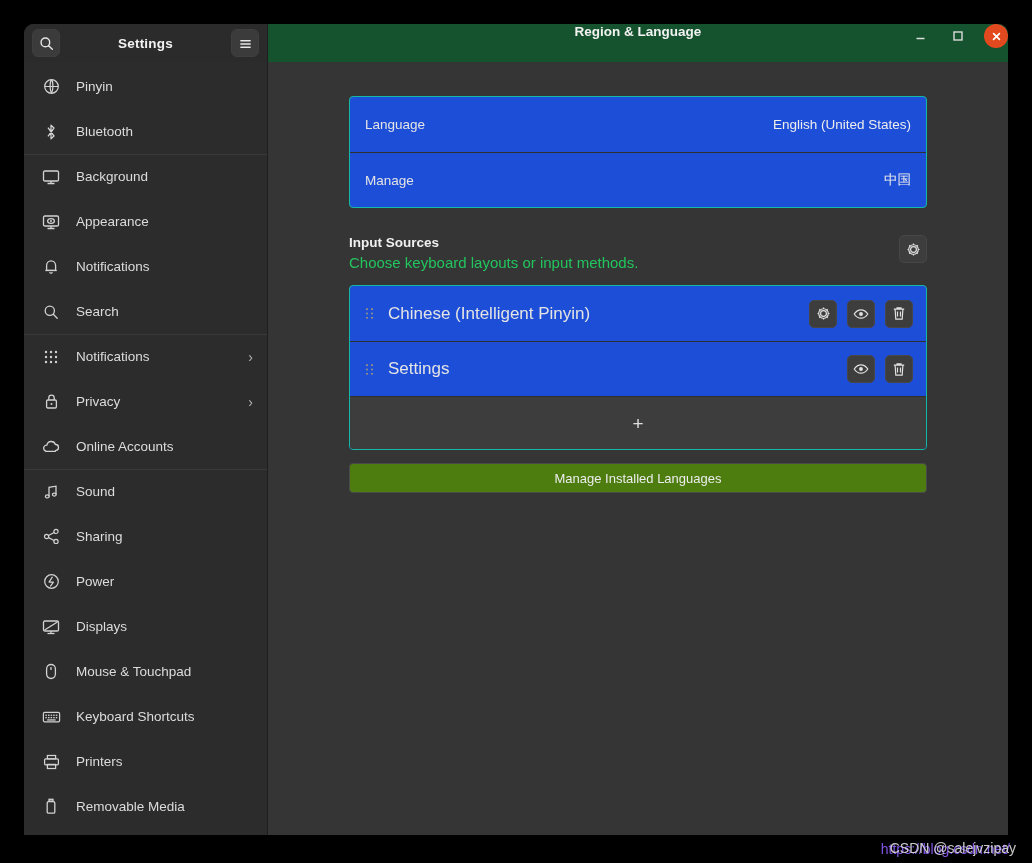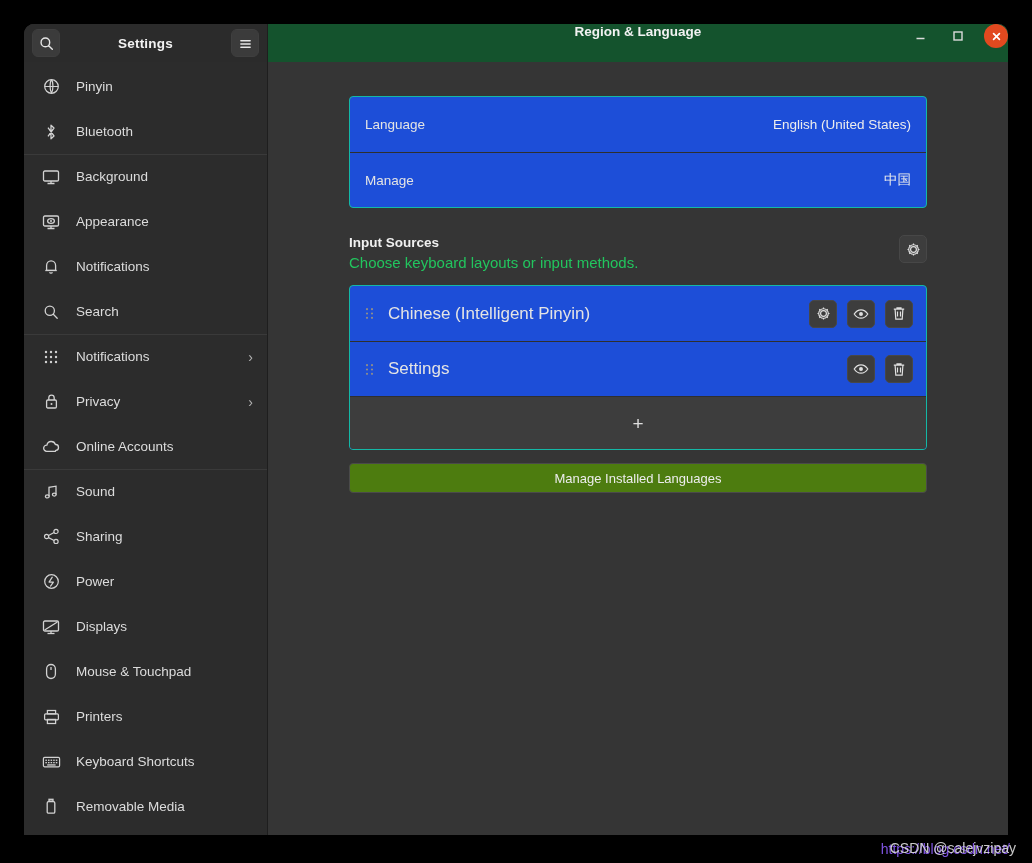--- a/index.html
+++ b/index.html
@@ -369,31 +369,20 @@
         </div>
 
         <div class="side-item">
           <span class="ico">
             <svg width="12" height="17" viewBox="0 0 12 17" fill="none" stroke="currentColor" stroke-width="1.3">
               <rect x="1.6" y="1.5" width="8.8" height="14" rx="4.4"></rect>
                 <line x1="6" y1="4" x2="6" y2="7"></line>
             </svg>
           </span>
           <span class="lbl">Mouse &amp; Touchpad</span>
-        </div>
-
-        <div class="side-item">
-          <span class="ico">
-            <svg width="17" height="16" viewBox="0 0 17 16" fill="none" stroke="currentColor" stroke-width="1.25">
-              <rect x="4.4" y="1.5" width="8.2" height="3.4"></rect>
-                <rect x="1.6" y="4.9" width="13.8" height="6" rx="1.1"></rect>
-                <rect x="4.4" y="10.4" width="8.2" height="4.1"></rect>
-            </svg>
-          </span>
-          <span class="lbl">Printers</span>
         </div>
 
         <div class="side-item">
           <span class="ico">
             <svg width="19" height="14" viewBox="0 0 19 14" fill="none" stroke="currentColor" stroke-width="1.2">
               <rect x="1.4" y="2.4" width="16.2" height="9.4" rx="1.3"></rect>
               <g fill="currentColor" stroke="none">
                 <rect x="3.4" y="4.6" width="1.5" height="1.3"></rect>
                   <rect x="6" y="4.6" width="1.5" height="1.3"></rect>
                   <rect x="8.6" y="4.6" width="1.5" height="1.3"></rect>
@@ -402,20 +391,31 @@
                 <rect x="3.4" y="7" width="1.5" height="1.3"></rect>
                   <rect x="6" y="7" width="1.5" height="1.3"></rect>
                   <rect x="8.6" y="7" width="1.5" height="1.3"></rect>
                 <rect x="11.2" y="7" width="1.5" height="1.3"></rect>
                   <rect x="13.8" y="7" width="1.5" height="1.3"></rect>
                 <rect x="5.2" y="9.3" width="8.4" height="1.3"></rect>
               </g>
             </svg>
           </span>
           <span class="lbl">Keyboard Shortcuts</span>
+        </div>
+
+        <div class="side-item">
+          <span class="ico">
+            <svg width="17" height="16" viewBox="0 0 17 16" fill="none" stroke="currentColor" stroke-width="1.25">
+              <rect x="4.4" y="1.5" width="8.2" height="3.4"></rect>
+                <rect x="1.6" y="4.9" width="13.8" height="6" rx="1.1"></rect>
+                <rect x="4.4" y="10.4" width="8.2" height="4.1"></rect>
+            </svg>
+          </span>
+          <span class="lbl">Printers</span>
         </div>
 
         <div class="side-item">
           <span class="ico">
             <svg width="12" height="17" viewBox="0 0 12 17" fill="none" stroke="currentColor" stroke-width="1.3">
               <rect x="2.2" y="3.6" width="7.6" height="11.6" rx="1.3"></rect>
                 <rect x="4" y="1.3" width="4" height="1.8"></rect>
             </svg>
           </span>
           <span class="lbl">Removable Media</span>

